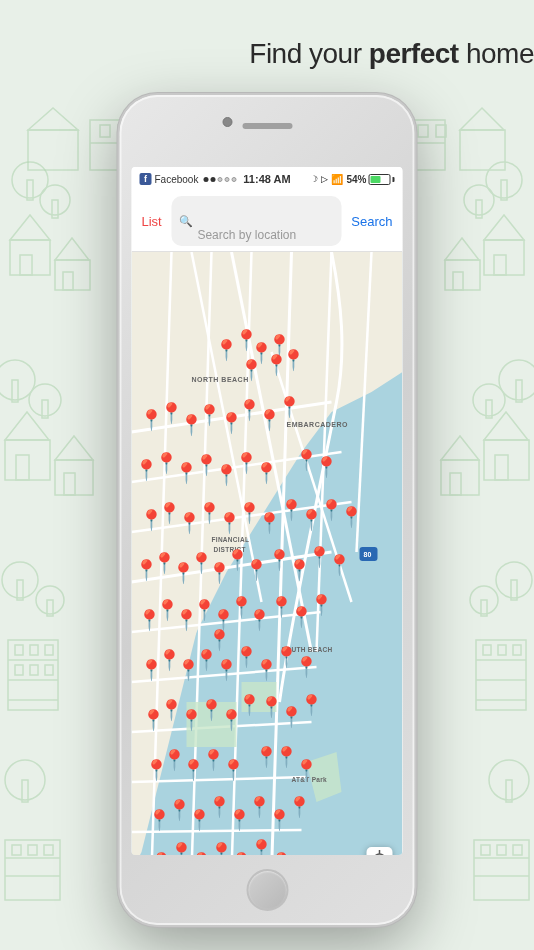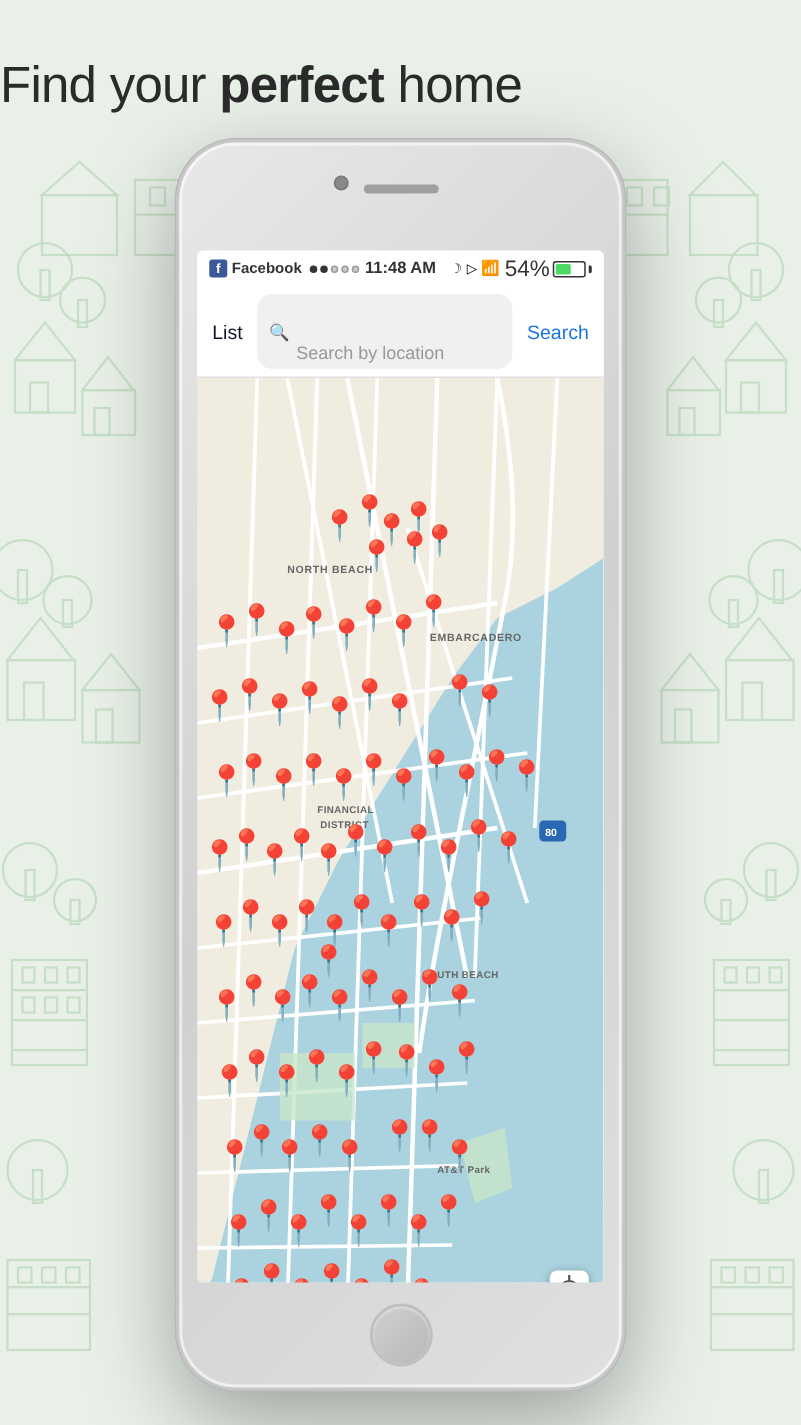--- a/index.html
+++ b/index.html
@@ -26,22 +26,22 @@
       position: absolute;
       top: 0; left: 0; right: 0; bottom: 0;
       opacity: 0.5;
     }
 
     
     .header-text {
       position: absolute;
       top: 38px;
       left: 0; right: 0;
-      text-align: left;
-      font-size: 34px;
+      text-align: right;
+      font-size: 28px;
       color: #2b2b2b;
       font-weight: 300;
       z-index: 10;
       letter-spacing: -0.5px;
     }
 
     .header-text strong {
       font-weight: 700;
     }
 
@@ -130,21 +130,21 @@
     }
 
     .status-left {
       display: flex;
       align-items: center;
       gap: 3px;
     }
 
     .status-carrier {
       font-size: 10px;
-      font-weight: 700;
+      font-weight: 400;
       color: #333;
     }
 
     .status-dots {
       display: flex;
       gap: 2px;
       margin-left: 2px;
     }
 
     .signal-dot {
@@ -202,38 +202,38 @@
     }
 
     .battery-cap {
       width: 2px;
       height: 5px;
       background: #333;
       border-radius: 0 1px 1px 0;
     }
 
     .battery-pct {
-      font-size: 15px;
+      font-size: 10px;
       color: #333;
-      font-weight: 400;
+      font-weight: 700;
     }
 
     
     .app-toolbar {
       display: flex;
       align-items: center;
       padding: 5px 6px;
       background: white;
       border-bottom: 1px solid #e0e0e0;
       gap: 6px;
     }
 
     .toolbar-list-btn {
       font-size: 13px;
-      color: #0f172a;
+      color: #ef4444;
       font-weight: 400;
       cursor: pointer;
       white-space: nowrap;
       padding: 2px 4px;
       text-align: right;
     }
 
     .toolbar-search {
       flex: 1;
       display: flex;

